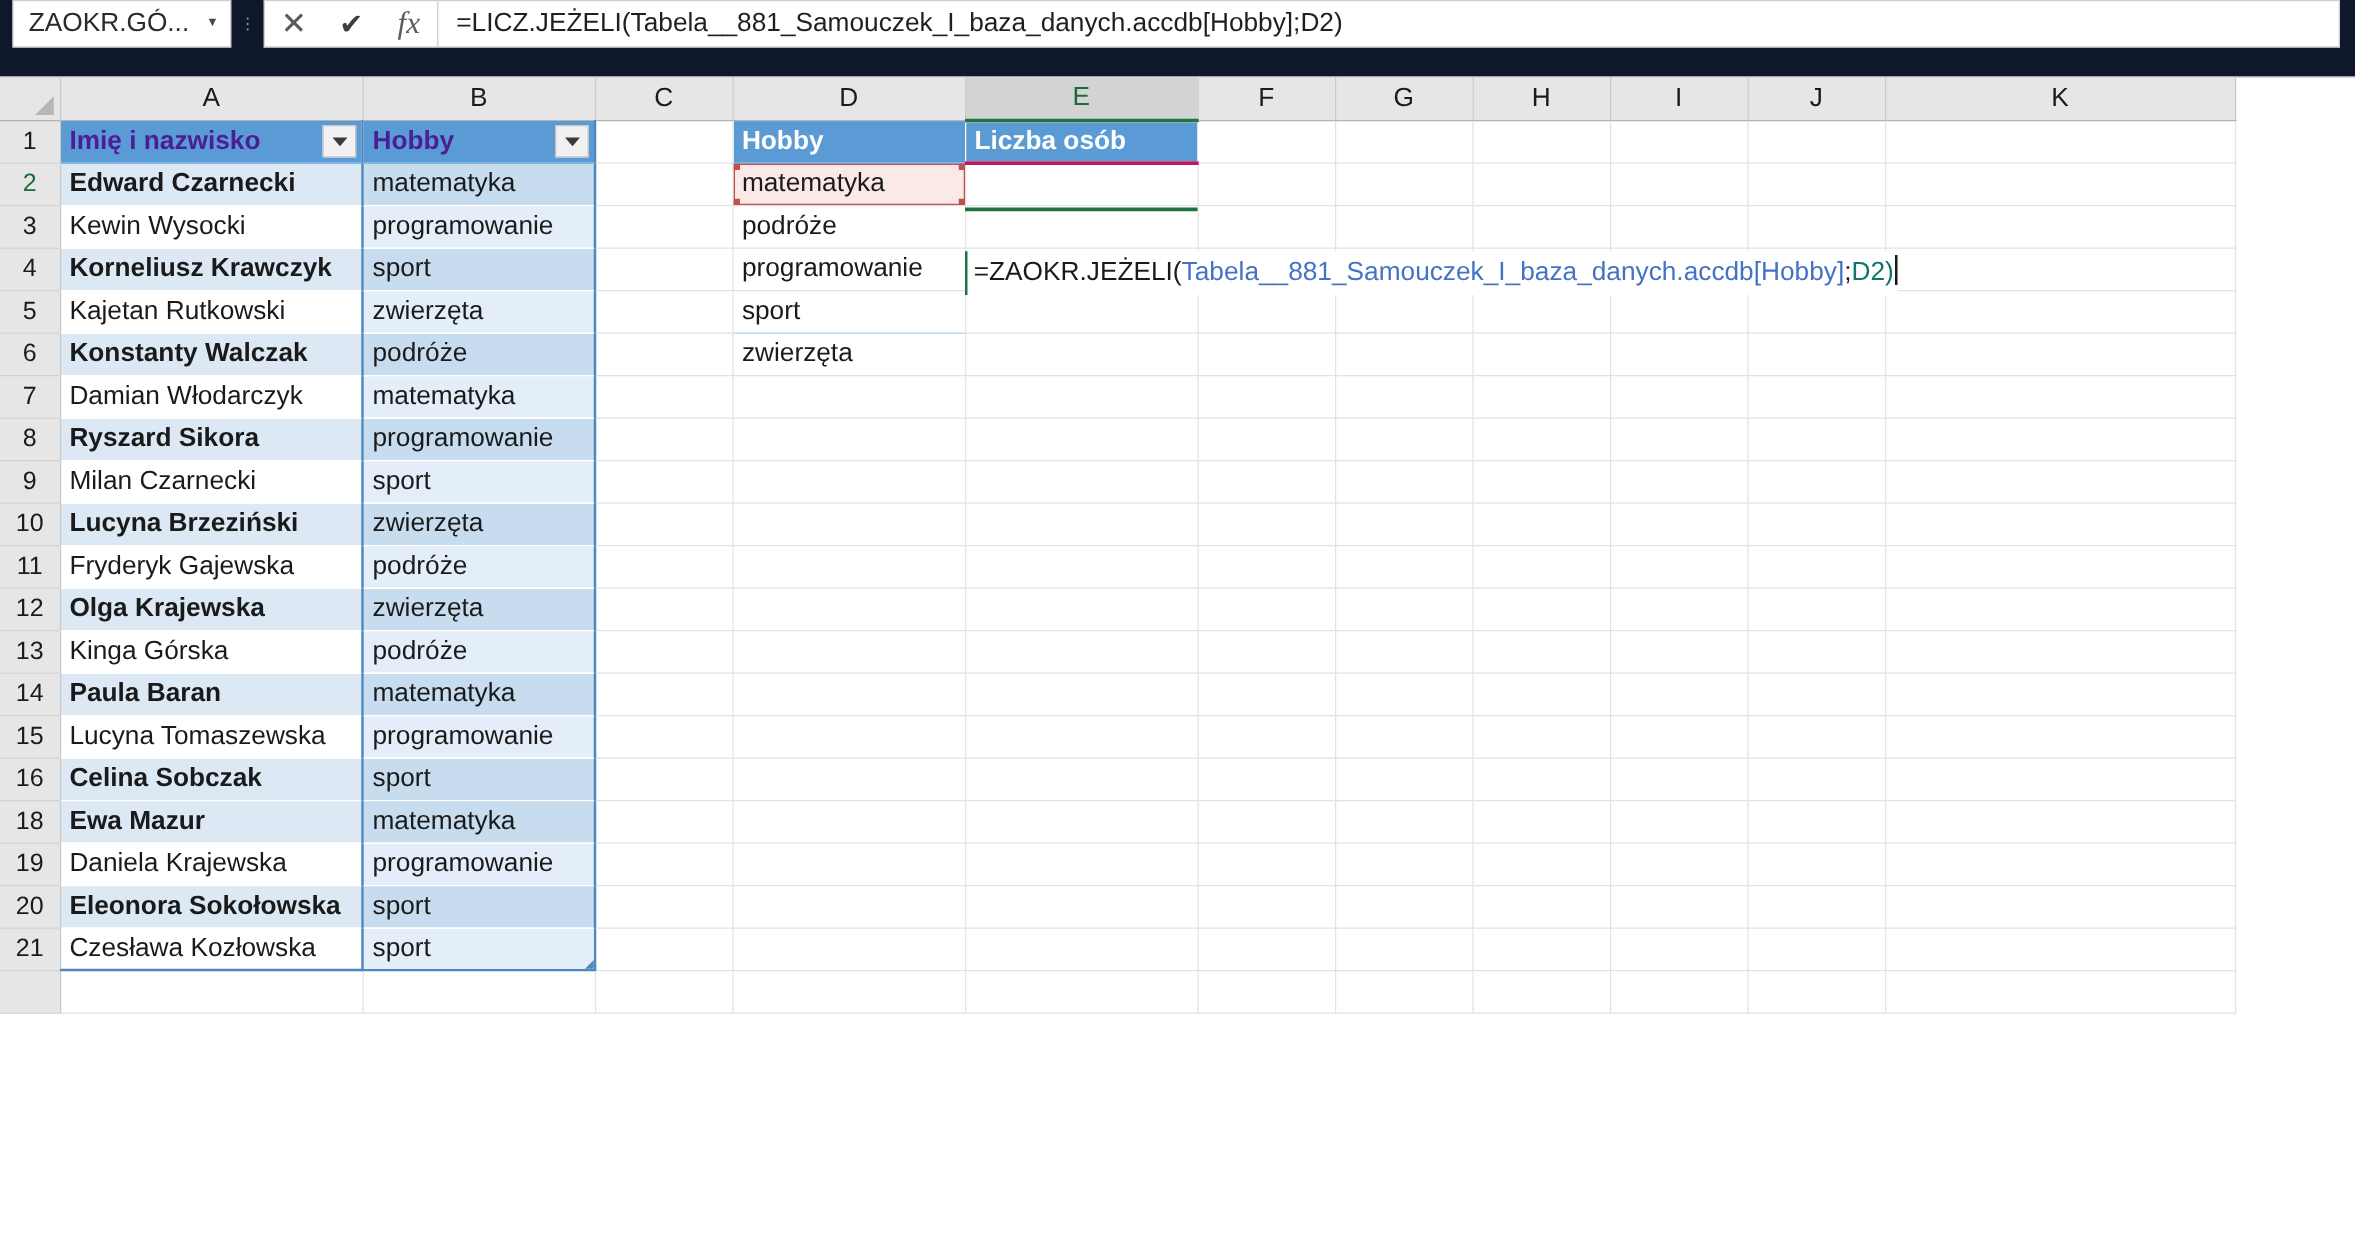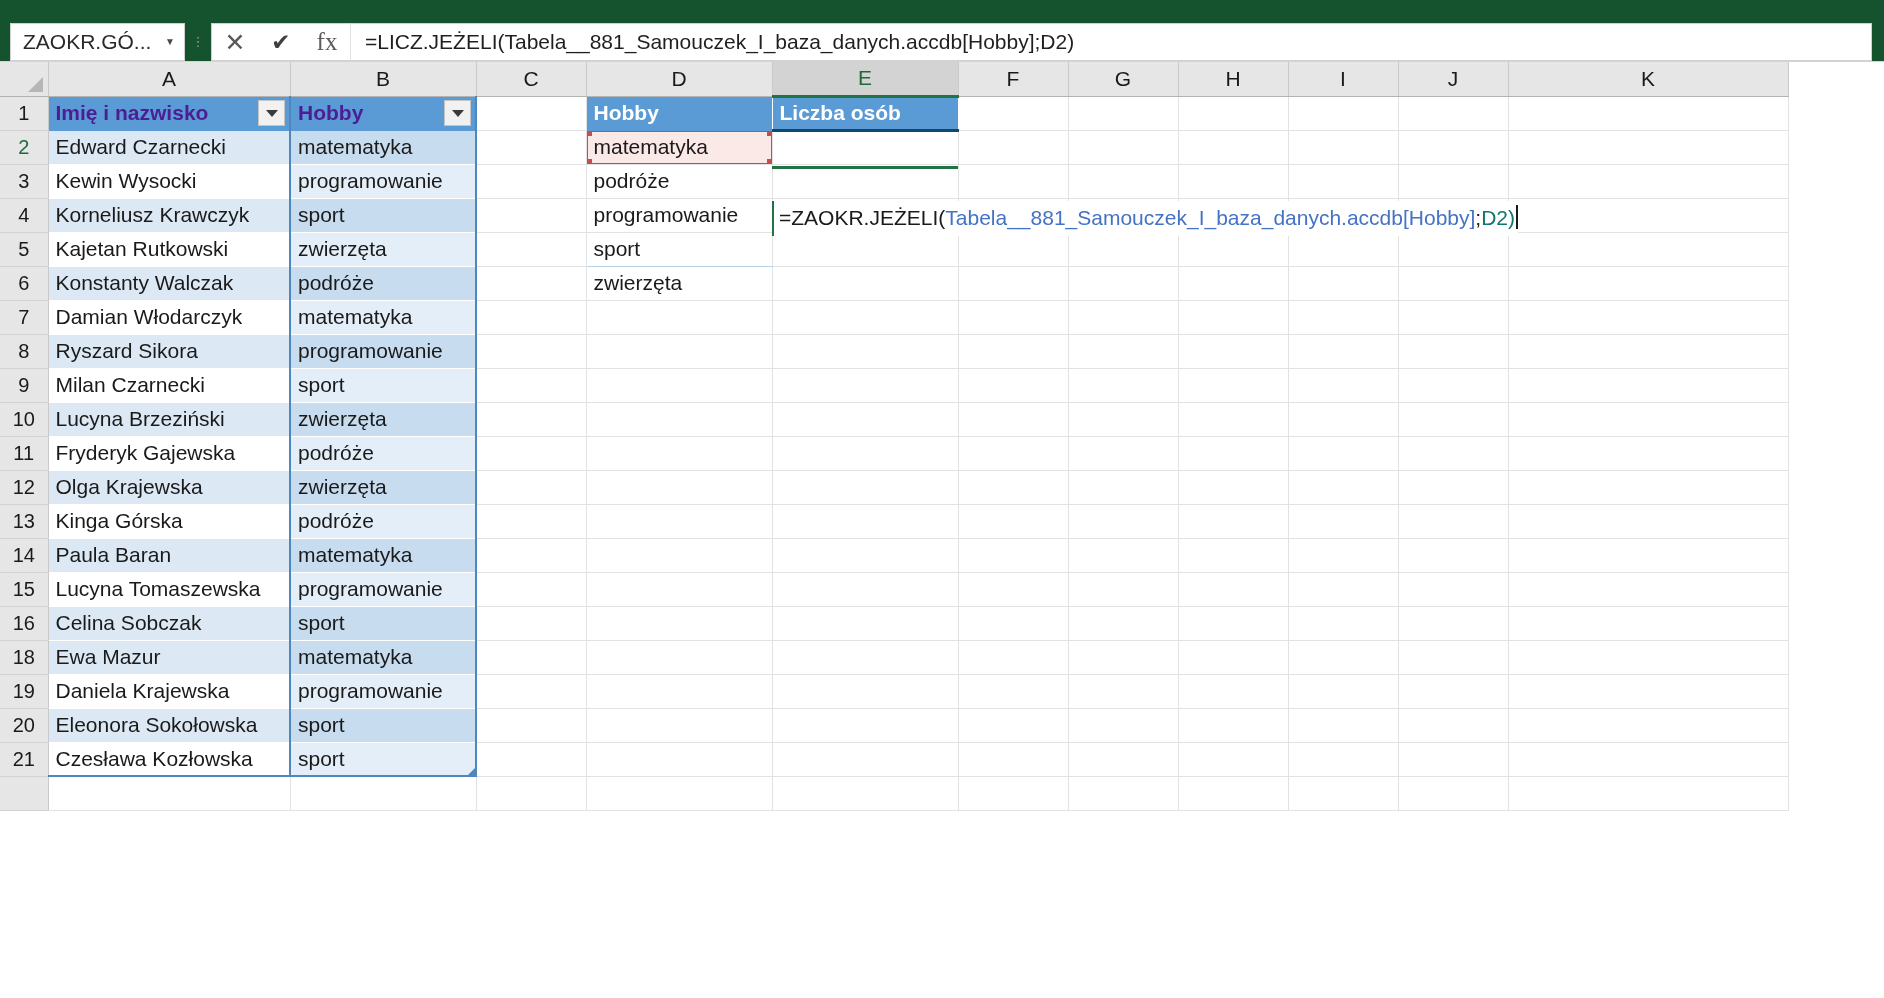--- a/index.html
+++ b/index.html
@@ -9,23 +9,23 @@
     width: 1884px; height: 998px;
     overflow: hidden;
     background: #ffffff;
     font-family: "Liberation Sans", "DejaVu Sans", sans-serif;
   }
 
   
   #formula-bar-area {
     position: relative;
     height: 62px;
-    background: #14532d;
+    background: #0f172a;
     display: flex;
-    align-items: flex-end;
+    align-items: flex-start;
     padding: 0 12px 0 10px;
     border-bottom: 1px solid #d4d4d4;
   }
 
   #name-box {
     width: 175px;
     height: 38px;
     border: 1px solid #d0d0d0;
     background: #ffffff;
     display: flex;
@@ -60,21 +60,21 @@
   }
   .fx-btn {
     width: 46px; height: 36px;
     display: flex; align-items: center; justify-content: center;
     font-size: 23px;
     color: #555555;
     cursor: default;
   }
   .fx-btn.cancel { color: #5a5a5a; font-size: 25px; }
   .fx-btn.enter  { color: #3f3f3f; font-size: 23px; }
-  .fx-btn.insert { font-family: "Liberation Serif", serif; font-size: 25px; color: #5c5c5c;}
+  .fx-btn.insert { font-family: "Liberation Serif", serif; font-style: italic; font-size: 25px; color: #5c5c5c;}
 
   #formula-input {
     flex: 1;
     height: 38px;
     border: 1px solid #d0d0d0;
     border-left: 1px solid #e3e3e3;
     background: #ffffff;
     display: flex;
     align-items: center;
     padding-left: 14px;
@@ -166,21 +166,21 @@
 
   
   td.tbl-hdr {
     background: #5b9bd5;
     color: #4c1d95;
     font-weight: bold;
     border-right: 1px solid #ffffff;
     border-bottom: 1px solid #5b9bd5;
     position: relative;
   }
-  td.tbl-band-a { background: #dce9f5; border-right-color: #ffffff; border-bottom-color: #ffffff;}
+  td.tbl-band-a { background: #dce9f5; border-right-color: #ffffff; border-bottom-color: #ffffff; font-weight: bold;}
   td.tbl-band-b { background: #ffffff; border-right-color: #ffffff; border-bottom-color: #ffffff;}
   td.tbl-colb-a { background: #c7dcef; border-bottom-color: #ffffff; }
   td.tbl-colb-b { background: #e4eef8; border-bottom-color: #ffffff; }
 
   td.colA { border-right: 2px solid #4e87bd; }
   td.colB-last { border-right: 2px solid #4e87bd; }
 
   .tbl-row-last td.inTable { border-bottom: 2px solid #4e87bd; }
 
   
@@ -210,21 +210,21 @@
   }
 
   
   td.rep-hdr {
     background: #5b9bd5;
     color: #ffffff;
     font-weight: bold;
     border-right: 1px solid #ffffff;
     border-bottom: 1px solid #5b9bd5;
   }
-  td.rep-hdr.e-col { border-bottom: 3px solid #0c4a6e; }
+  td.rep-hdr.e-col { border-bottom: 3px solid #be185d; }
 
   td.d-ref {
     background: #fbe9e7;
     position: relative;
     border-right: 1px solid #e2e2e2;
   }
   td.d-ref .refbox {
     position: absolute;
     left: -1px; top: -1px; right: -1px; bottom: -1px;
     border: 2px solid #c0504d;

